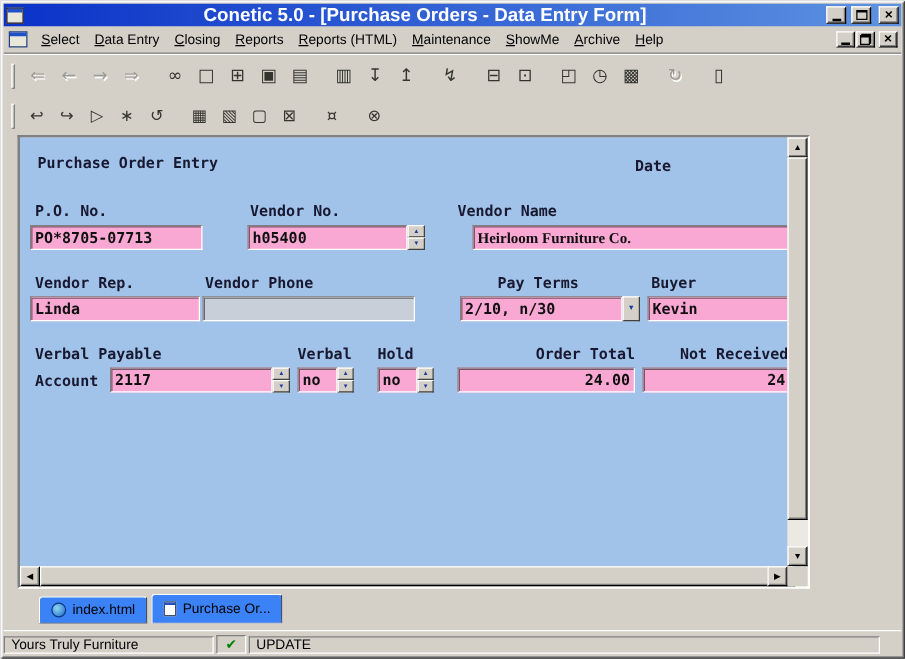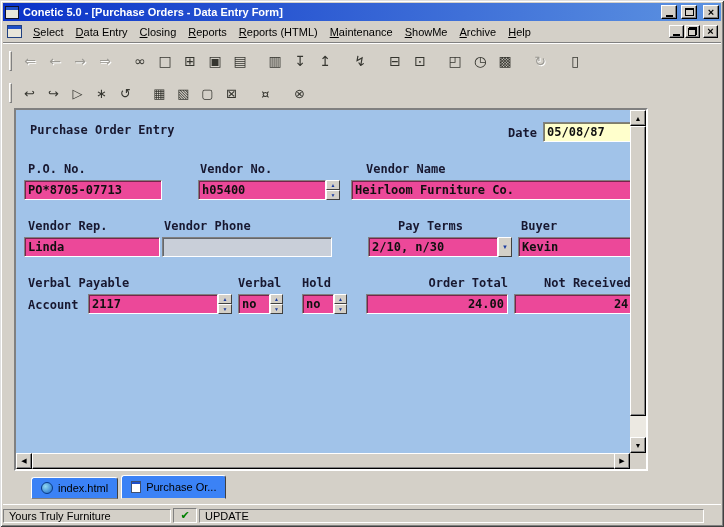--- a/index.html
+++ b/index.html
@@ -9,21 +9,21 @@
   .window { position:relative; width:724px; height:527px; background:#d4d0c8;
     box-shadow: inset 1px 1px 0 #dfdfdf, inset -1px -1px 0 #404040,
                 inset 2px 2px 0 #fff, inset -2px -2px 0 #808080; }
 
   
   .titlebar { position:absolute; left:3px; top:3px; right:3px; height:18px;
     background:linear-gradient(to right, var(--titlebar-left,#0a32c8), var(--titlebar-right,#5d93e1));
     display:flex; align-items:center; gap:4px; padding:0 2px; }
   .title-icon { width:14px; height:13px; background:#e9e6da; border:1px solid #10102a; position:relative; flex:none; }
   .title-icon::before { content:""; position:absolute; left:0; right:0; top:0; height:3px; background:#2050c8; }
-  .title-text { flex:1; color:#fff; font-size:11px; font-weight:bold; white-space:nowrap; overflow:hidden; }
+  .title-text { flex:1; color:#fff; font-size:15px; font-weight:bold; white-space:nowrap; overflow:hidden;text-align:center; }
   .win-btn { width:16px; height:14px; flex:none; background:#d4d0c8; border:1px solid;
     border-color:#fff #000 #000 #fff; box-shadow:inset -1px -1px 0 #808080;
     display:flex; align-items:center; justify-content:center; padding:0; cursor:default; }
   .btn-gap { margin-left:2px; }
   .ico-min { width:7px; height:2px; background:#000; margin-top:7px; }
   .ico-max { width:9px; height:8px; border:1px solid #000; border-top-width:2px; }
   .ico-restore { position:relative; width:9px; height:9px; }
   .ico-restore::before { content:""; position:absolute; right:0; top:0; width:6px; height:5px; border:1px solid #000; border-top-width:2px; }
   .ico-restore::after { content:""; position:absolute; left:0; bottom:0; width:6px; height:5px; border:1px solid #000; border-top-width:2px; background:#d4d0c8; }
   .ico-close { font-size:11px; font-weight:bold; line-height:1; color:#000; }
@@ -55,21 +55,21 @@
   
   .form-viewport { position:absolute; left:14px; top:108px; width:634px; height:363px;
     border:2px solid; border-color:#808080 #fff #fff #808080; background:#d4d0c8;
     box-shadow:inset 1px 1px 0 #404040; }
   .canvas { position:absolute; left:0; top:0; right:16px; bottom:16px;
     background:var(--form-bg,#a1c3e9); overflow:hidden; }
 
   .form-title, .flabel { position:absolute; font-family:"DejaVu Sans Mono", monospace;
     font-size:12px; font-weight:bold; color:#181830; white-space:pre; }
   .form-title { left:14px; top:13px; }
-  .field { position:absolute; height:20px; background:#ec4899; border:1px solid;
+  .field { position:absolute; height:20px; background:#f9a8d4; border:1px solid;
     border-color:#808080 #fff #fff #808080; box-shadow:inset 1px 1px 0 rgba(0,0,0,.5);
     font-family:"DejaVu Sans Mono", monospace; font-size:12px; font-weight:bold;
     color:#101010; padding:1px 3px; outline:none; }
   .field.yellow { background:var(--date-field-bg,#ffffcc); }
   .field.gray { background:#c9cfd9; }
   .field.right { text-align:right; }
 
   .spin { position:absolute; width:14px; height:20px; display:flex; flex-direction:column; }
   .spin button { flex:1; min-height:0; padding:0; background:#d4d0c8; border:1px solid;
     border-color:#fff #404040 #404040 #fff; font-size:5px; line-height:1; color:#1c3ca0;
@@ -266,36 +266,35 @@
         </div>
     </div>
   </div>
 
   <div class="form-viewport">
     <div class="canvas">
 
       <span class="form-title">Purchase Order Entry</span>
 
       <span class="flabel" style="left:492px;top:16px;">Date</span>
-      <input class="field yellow" style="left: 527px; top: 12px; width: 89px;" value="05/08/87">
       <span class="spin" style="left:616px;top:12px;">
         <button>▲</button>
         <button>▼</button>
       </span>
 
       <span class="flabel" style="left:12px;top:52px;">P.O. No.</span>
       <span class="flabel" style="left:184px;top:52px;">Vendor No.</span>
       <span class="flabel" style="left:350px;top:52px;">Vendor Name</span>
       <input class="field" style="left: 8px; top: 70px; width: 138px;" value="PO*8705-07713">
       <input class="field" style="left: 182px; top: 70px; width: 128px;" value="h05400">
       <span class="spin" style="left:310px;top:70px;">
         <button>▲</button>
         <button>▼</button>
       </span>
-      <input class="field" style="left: 335px; top: 70px; width: 288px;" value="Heirloom Furniture Co.">
+      <input class="field" style="left: 362px; top: 70px; width: 288px; font-family: Liberation Serif, serif;" value="Heirloom Furniture Co.">
 
       <span class="flabel" style="left:12px;top:109px;">Vendor Rep.</span>
       <span class="flabel" style="left:148px;top:109px;">Vendor Phone</span>
       <span class="flabel" style="left:382px;top:109px;">Pay Terms</span>
       <span class="flabel" style="left:505px;top:109px;">Buyer</span>
       <input class="field" style="left: 8px; top: 127px; width: 136px;" value="Linda">
       <input class="field gray" style="left: 146px; top: 127px; width: 170px;" value="">
       <input class="field" style="left: 352px; top: 127px; width: 130px;" value="2/10, n/30">
       <button class="combo" style="left:482px;top:127px;">▼</button>
       <input class="field" style="left: 502px; top: 127px; width: 136px;" value="Kevin">

